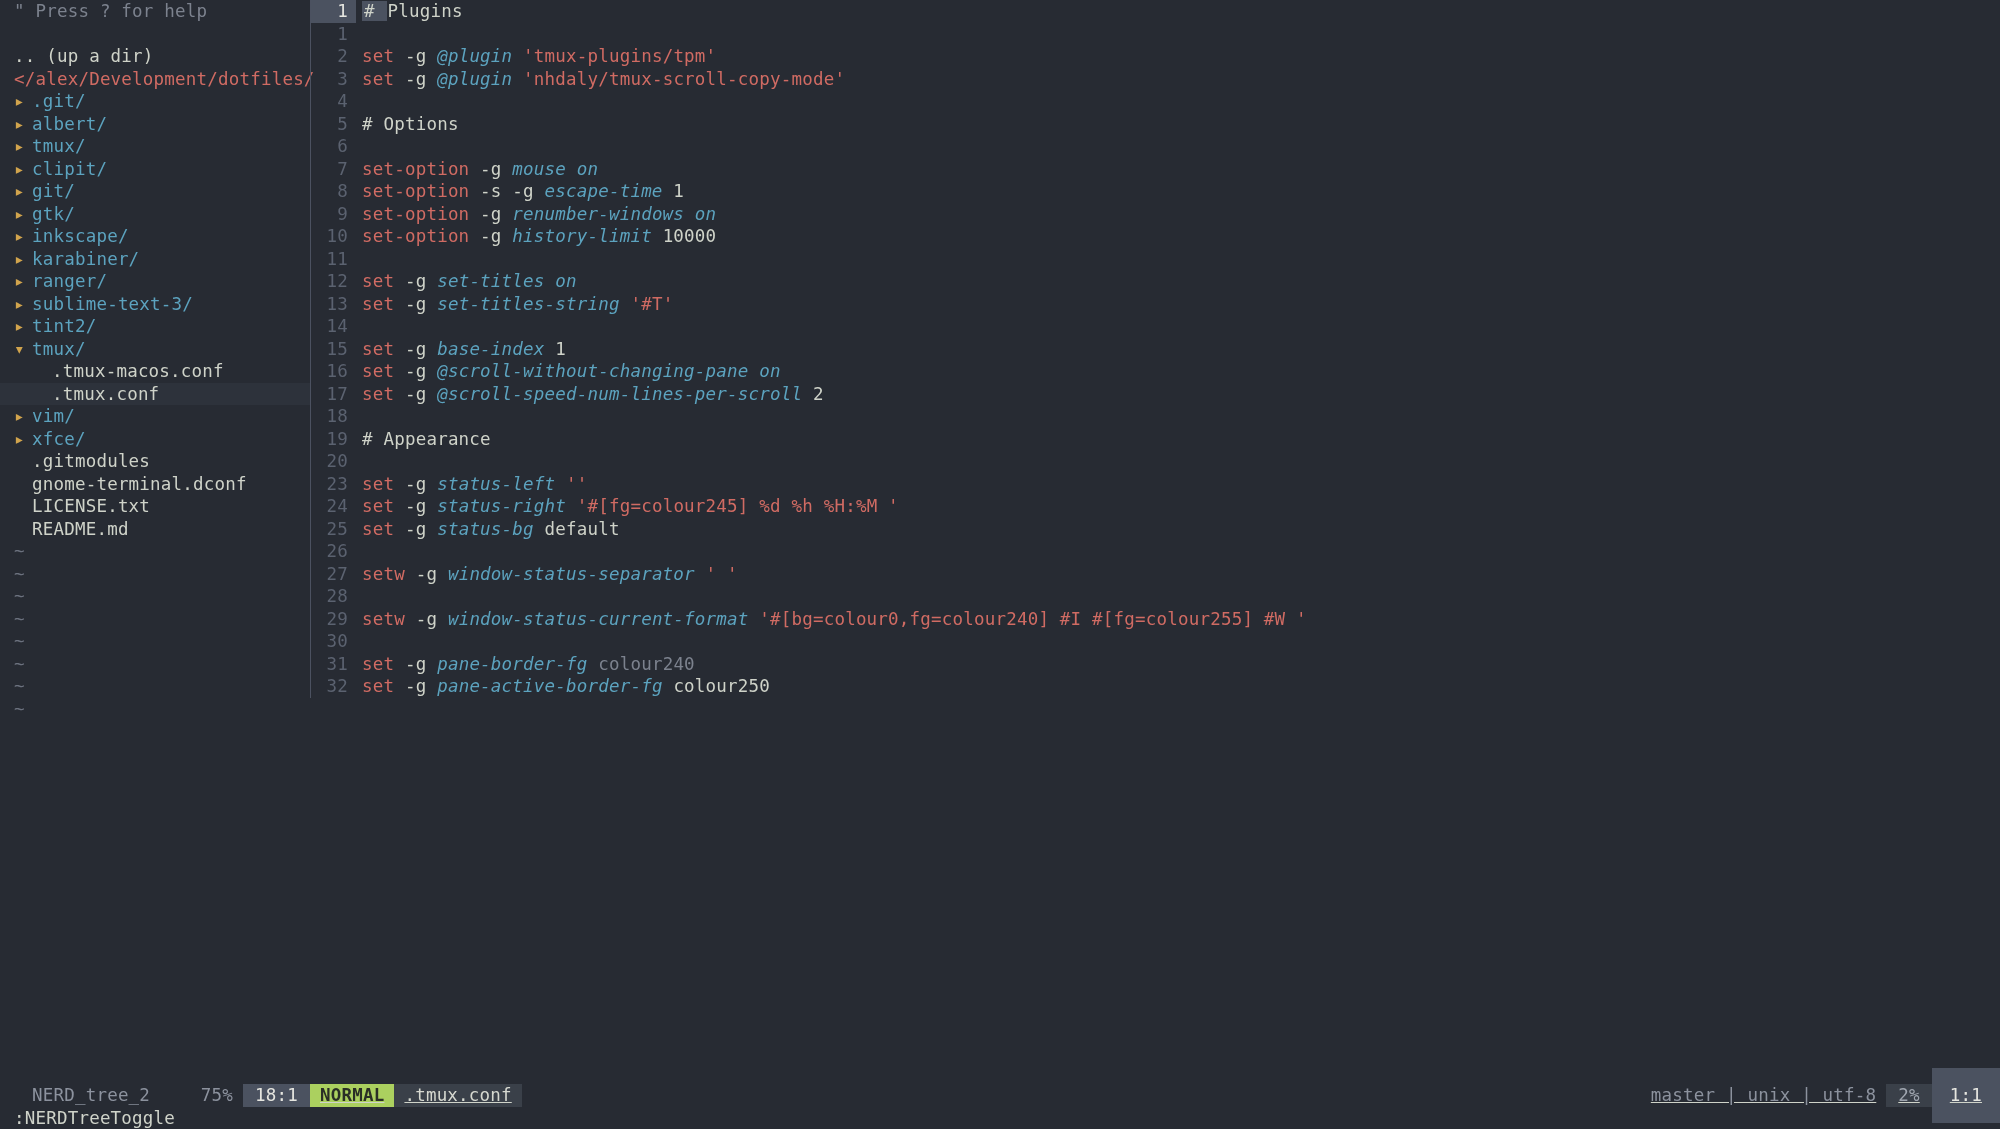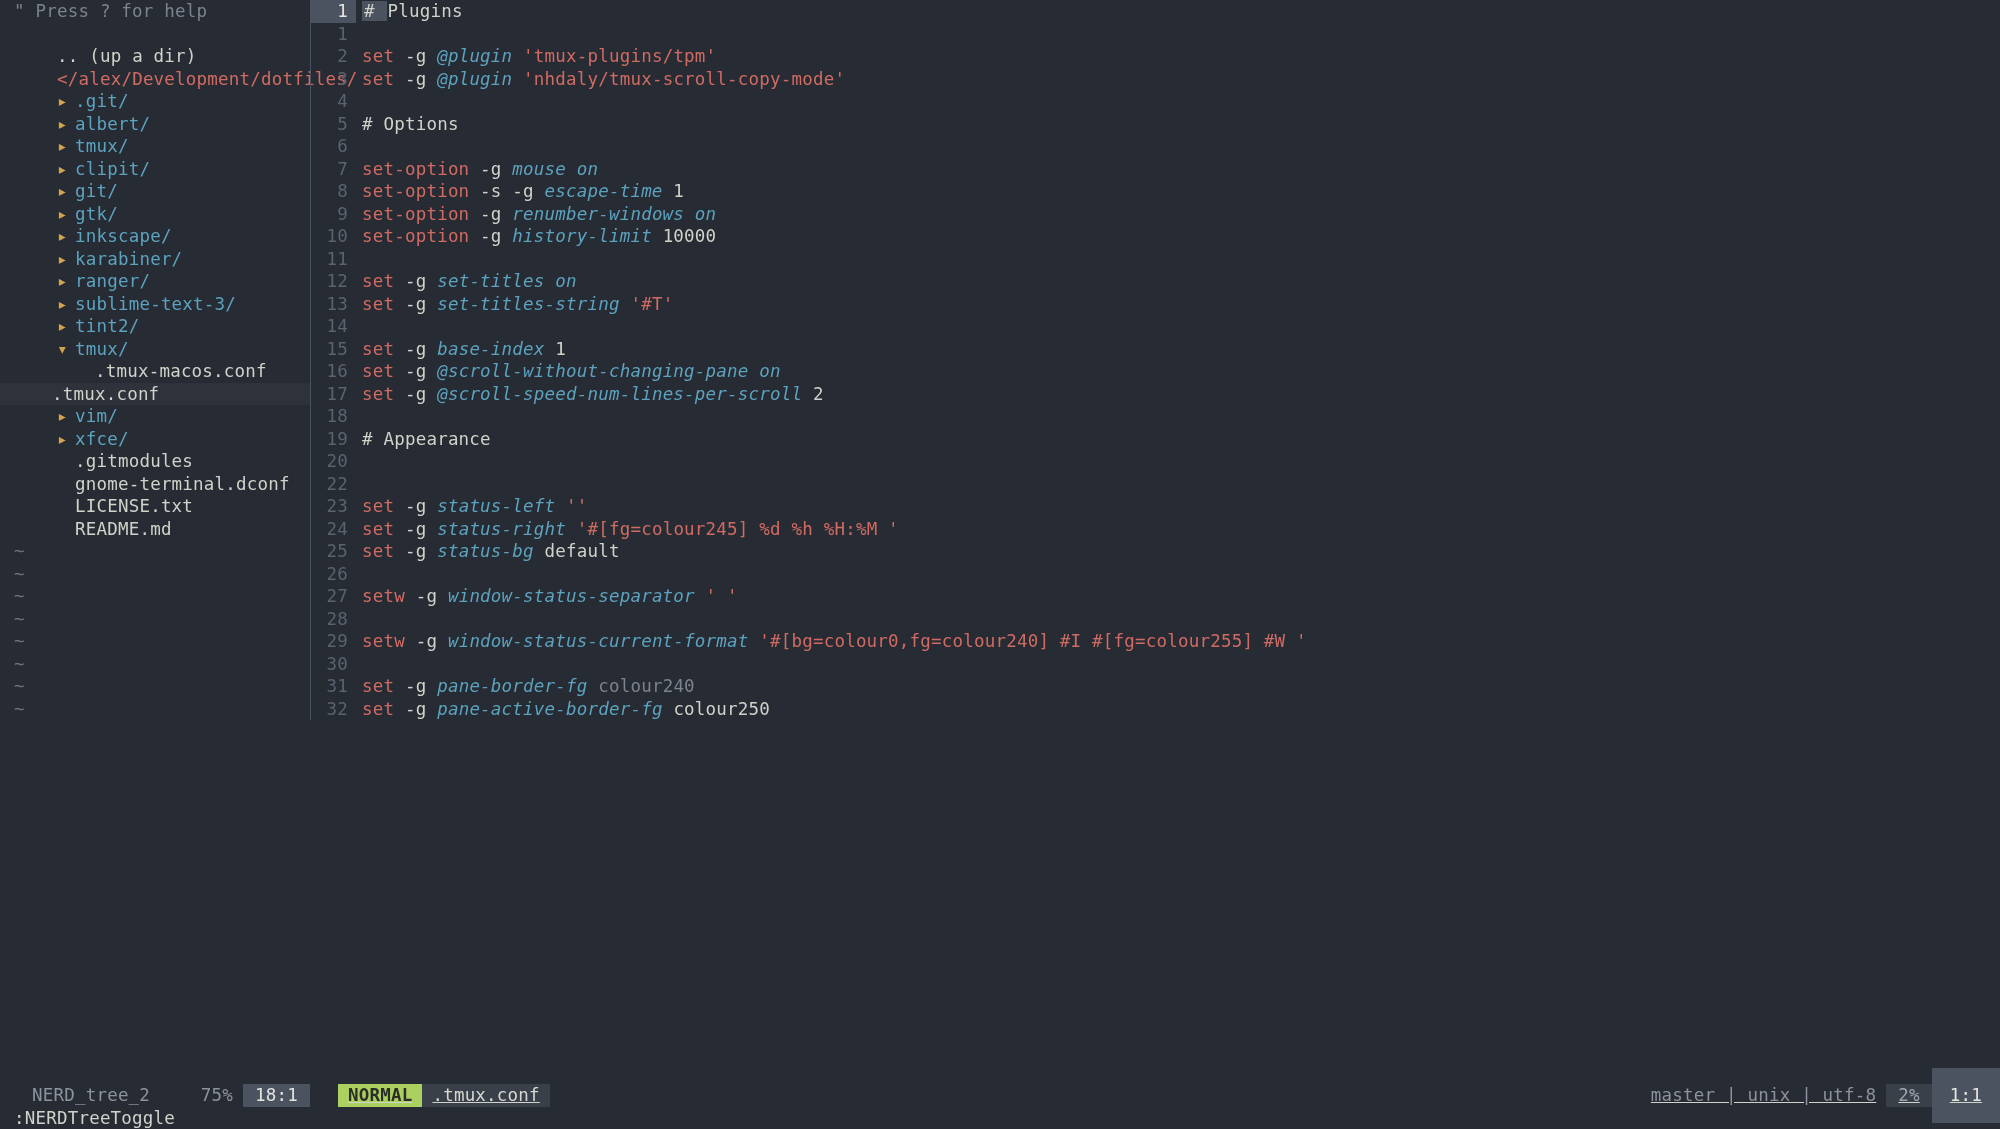--- a/index.html
+++ b/index.html
@@ -39,21 +39,21 @@
   
   .sidebar{
     width:310px;
     flex:none;
     display:flex;
     flex-direction:column;
     padding-left:14px;
   }
   .hint{color:var(--fg-dim);white-space:pre;}
   .tree{margin-top:22.5px;}
-  .tree-row{white-space:pre;cursor:pointer;margin-left:43px;}
+  .tree-row{white-space:pre;cursor:pointer;}
   .tree-row.selected{background:var(--bg-alt);margin-left:-14px;padding-left:14px;}
   .arrow{color:var(--accent-yellow);margin-right:6px;display:inline-block;width:12px;}
   .arrow.none{visibility:hidden;}
   .folder{color:var(--blue);}
   .file{color:var(--fg);}
   .updir{color:var(--fg);}
   .path{color:var(--red);}
   .indent{display:inline-block;}
   .tilde-lines{color:var(--tilde);}
   .tilde-lines div{height:22.5px;}
@@ -89,21 +89,20 @@
   .c-red{color:var(--red);}
   .c-blue{color:var(--blue);font-style:italic;}
   .c-dim{color:var(--fg-dim);}
   .c-fg{color:var(--fg);}
   .cursor-hl{background:var(--status-bg2);padding:0 2px;}
   
   .statusbar{
     height:22.5px;
     display:flex;
     background:var(--bg);
-    gap:28px;
   }
   .status-left,.status-right{display:flex;align-items:center;}
   .status-left{width:310px;flex:none;padding-left:22px;}
   .seg{padding:0 10px;height:22.5px;display:flex;align-items:center;}
   .seg.dim{color:var(--status-fg-dim);}
   .seg.green{background:var(--status-green);color:#2a2e26;font-weight:600;}
   .seg.file{background:var(--status-bg);color:#d6d8d0;}
   .sl-spacer{flex:1;}
   .sl-pct{color:var(--status-fg-dim);padding-right:10px;}
   .sl-pos{background:var(--status-bg2);color:#e6e6e0;padding:0 12px;}
@@ -245,24 +244,20 @@
         </div>
         <div class="code-row">
           <div class="gutter">19</div>
           <div class="line"><span class="c-fg"># Appearance</span></div>
         </div>
         <div class="code-row">
           <div class="gutter">20</div>
           <div class="line"></div>
         </div>
         <div class="code-row">
-          <div class="gutter">22</div>
-          <div class="line"></div>
-        </div>
-        <div class="code-row">
           <div class="gutter">23</div>
           <div class="line"><span class="c-red">set</span><span class="c-fg"> -g </span><span class="c-blue">status-left</span><span class="c-fg"> </span><span class="c-red">''</span></div>
         </div>
         <div class="code-row">
           <div class="gutter">24</div>
           <div class="line"><span class="c-red">set</span><span class="c-fg"> -g </span><span class="c-blue">status-right</span><span class="c-fg"> </span><span class="c-red">'#[fg=colour245] %d %h %H:%M '</span></div>
         </div>
         <div class="code-row">
           <div class="gutter">25</div>
           <div class="line"><span class="c-red">set</span><span class="c-fg"> -g </span><span class="c-blue">status-bg</span><span class="c-fg"> default</span></div>

